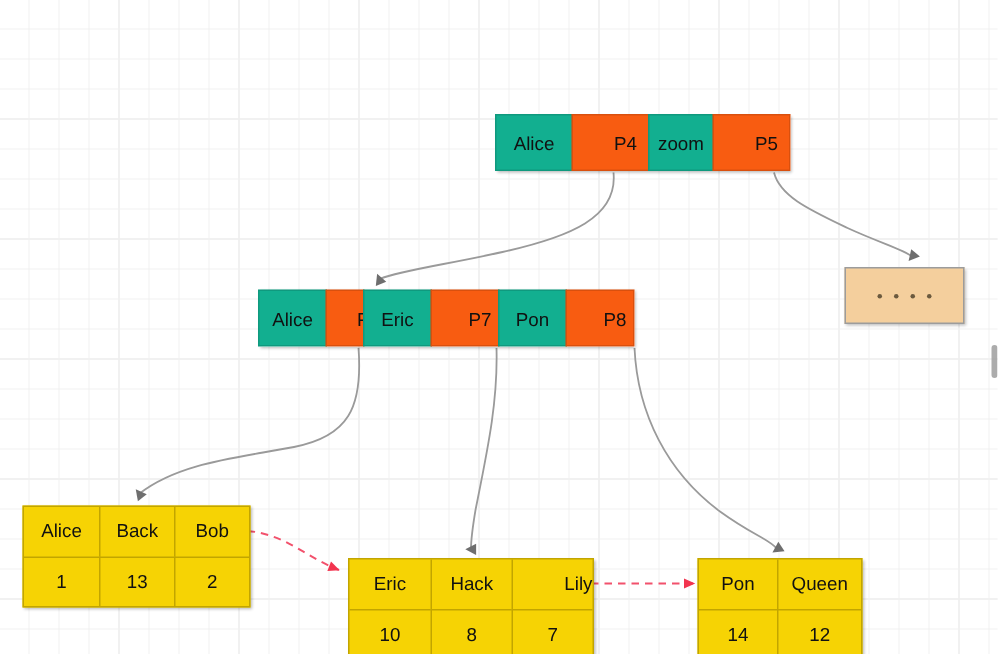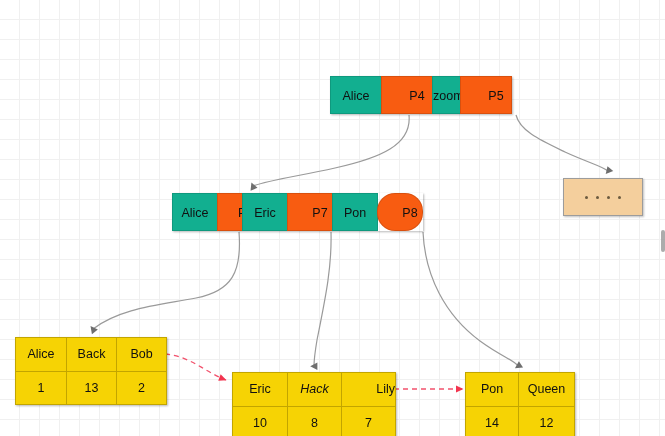--- a/index.html
+++ b/index.html
@@ -155,31 +155,31 @@
 
     <path d="M165,354 C190,356 205,372 226,380" fill="none" stroke="#f2516c" stroke-width="1.3" stroke-dasharray="5,4" marker-end="url(#arrow-red)"></path>
 
     <path d="M394,389 L463,389" fill="none" stroke="#f2516c" stroke-width="1.3" stroke-dasharray="5,4" marker-end="url(#arrow-red)"></path>
   </svg>
 
 
   <div class="index-node" style="left:330px; top:76px;">
     <div class="index-cell cell-key" style="width:52px;">Alice</div>
     <div class="index-cell cell-ptr" style="width:52px;">P4</div>
-    <div class="index-cell cell-key" style="width:29px;">zoom</div>
+    <div class="index-cell cell-key" style="width:44px;">zoom</div>
     <div class="index-cell cell-ptr" style="width:52px;">P5</div>
   </div>
 
   <div class="index-node" style="left:172px; top:193px;">
     <div class="index-cell cell-key" style="width:46px;">Alice</div>
     <div class="index-cell cell-ptr" style="width:26px;">P6</div>
     <div class="index-cell cell-key" style="width:46px;">Eric</div>
     <div class="index-cell cell-ptr" style="width:46px;">P7</div>
     <div class="index-cell cell-key" style="width:46px;">Pon</div>
-    <div class="index-cell cell-ptr" style="width:46px;border-radius:18px;">P8</div>
+    <div class="index-cell cell-ptr" style="width:46px;">P8</div>
   </div>
 
   <div class="ellipsis-node">
     <span class="ellipsis-dot"></span>
     <span class="ellipsis-dot"></span>
     <span class="ellipsis-dot"></span>
     <span class="ellipsis-dot"></span>
   </div>
 
   <div class="leaf-node" style="left:15px; top:337px;">
@@ -191,21 +191,21 @@
     <div class="leaf-row">
       <div class="leaf-cell" style="width:50px;">1</div>
       <div class="leaf-cell" style="width:50px;">13</div>
       <div class="leaf-cell" style="width:50px;">2</div>
     </div>
   </div>
 
   <div class="leaf-node" style="left:232px; top:372px;">
     <div class="leaf-row">
       <div class="leaf-cell" style="width:54px;">Eric</div>
-      <div class="leaf-cell" style="width:54px;font-style:italic;">Hack</div>
+      <div class="leaf-cell" style="width:54px;">Hack</div>
       <div class="leaf-cell" style="width:54px;text-align:right;">Lily</div>
     </div>
     <div class="leaf-row">
       <div class="leaf-cell" style="width:54px;">10</div>
       <div class="leaf-cell" style="width:54px;">8</div>
       <div class="leaf-cell" style="width:54px;">7</div>
     </div>
   </div>
 
   <div class="leaf-node" style="left:465px; top:372px;">

